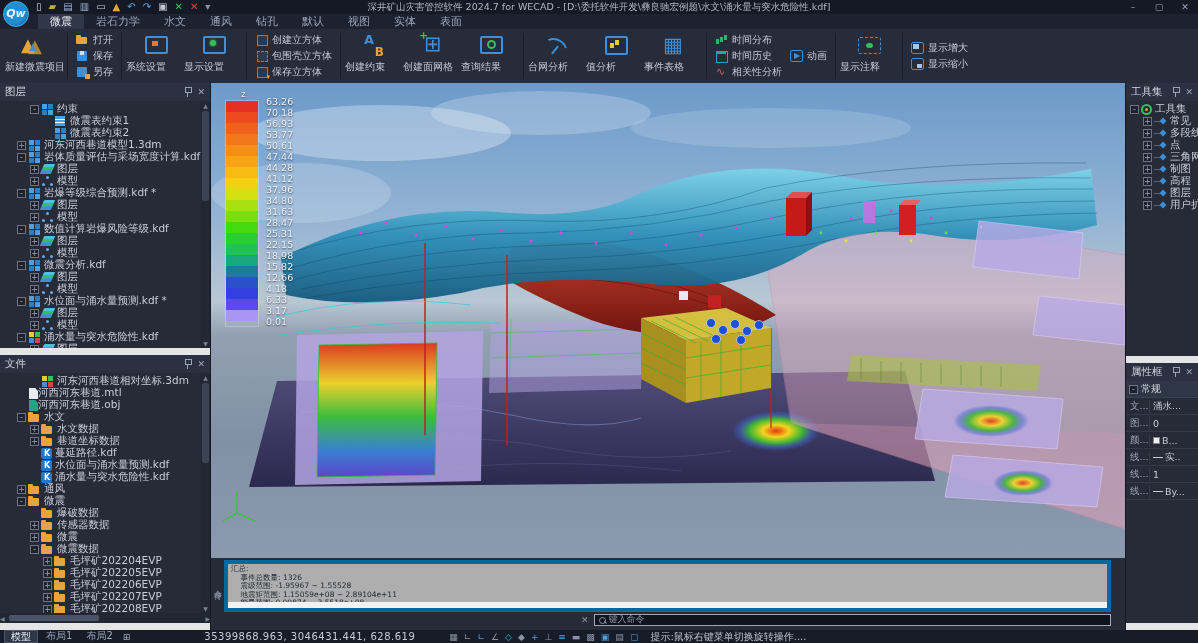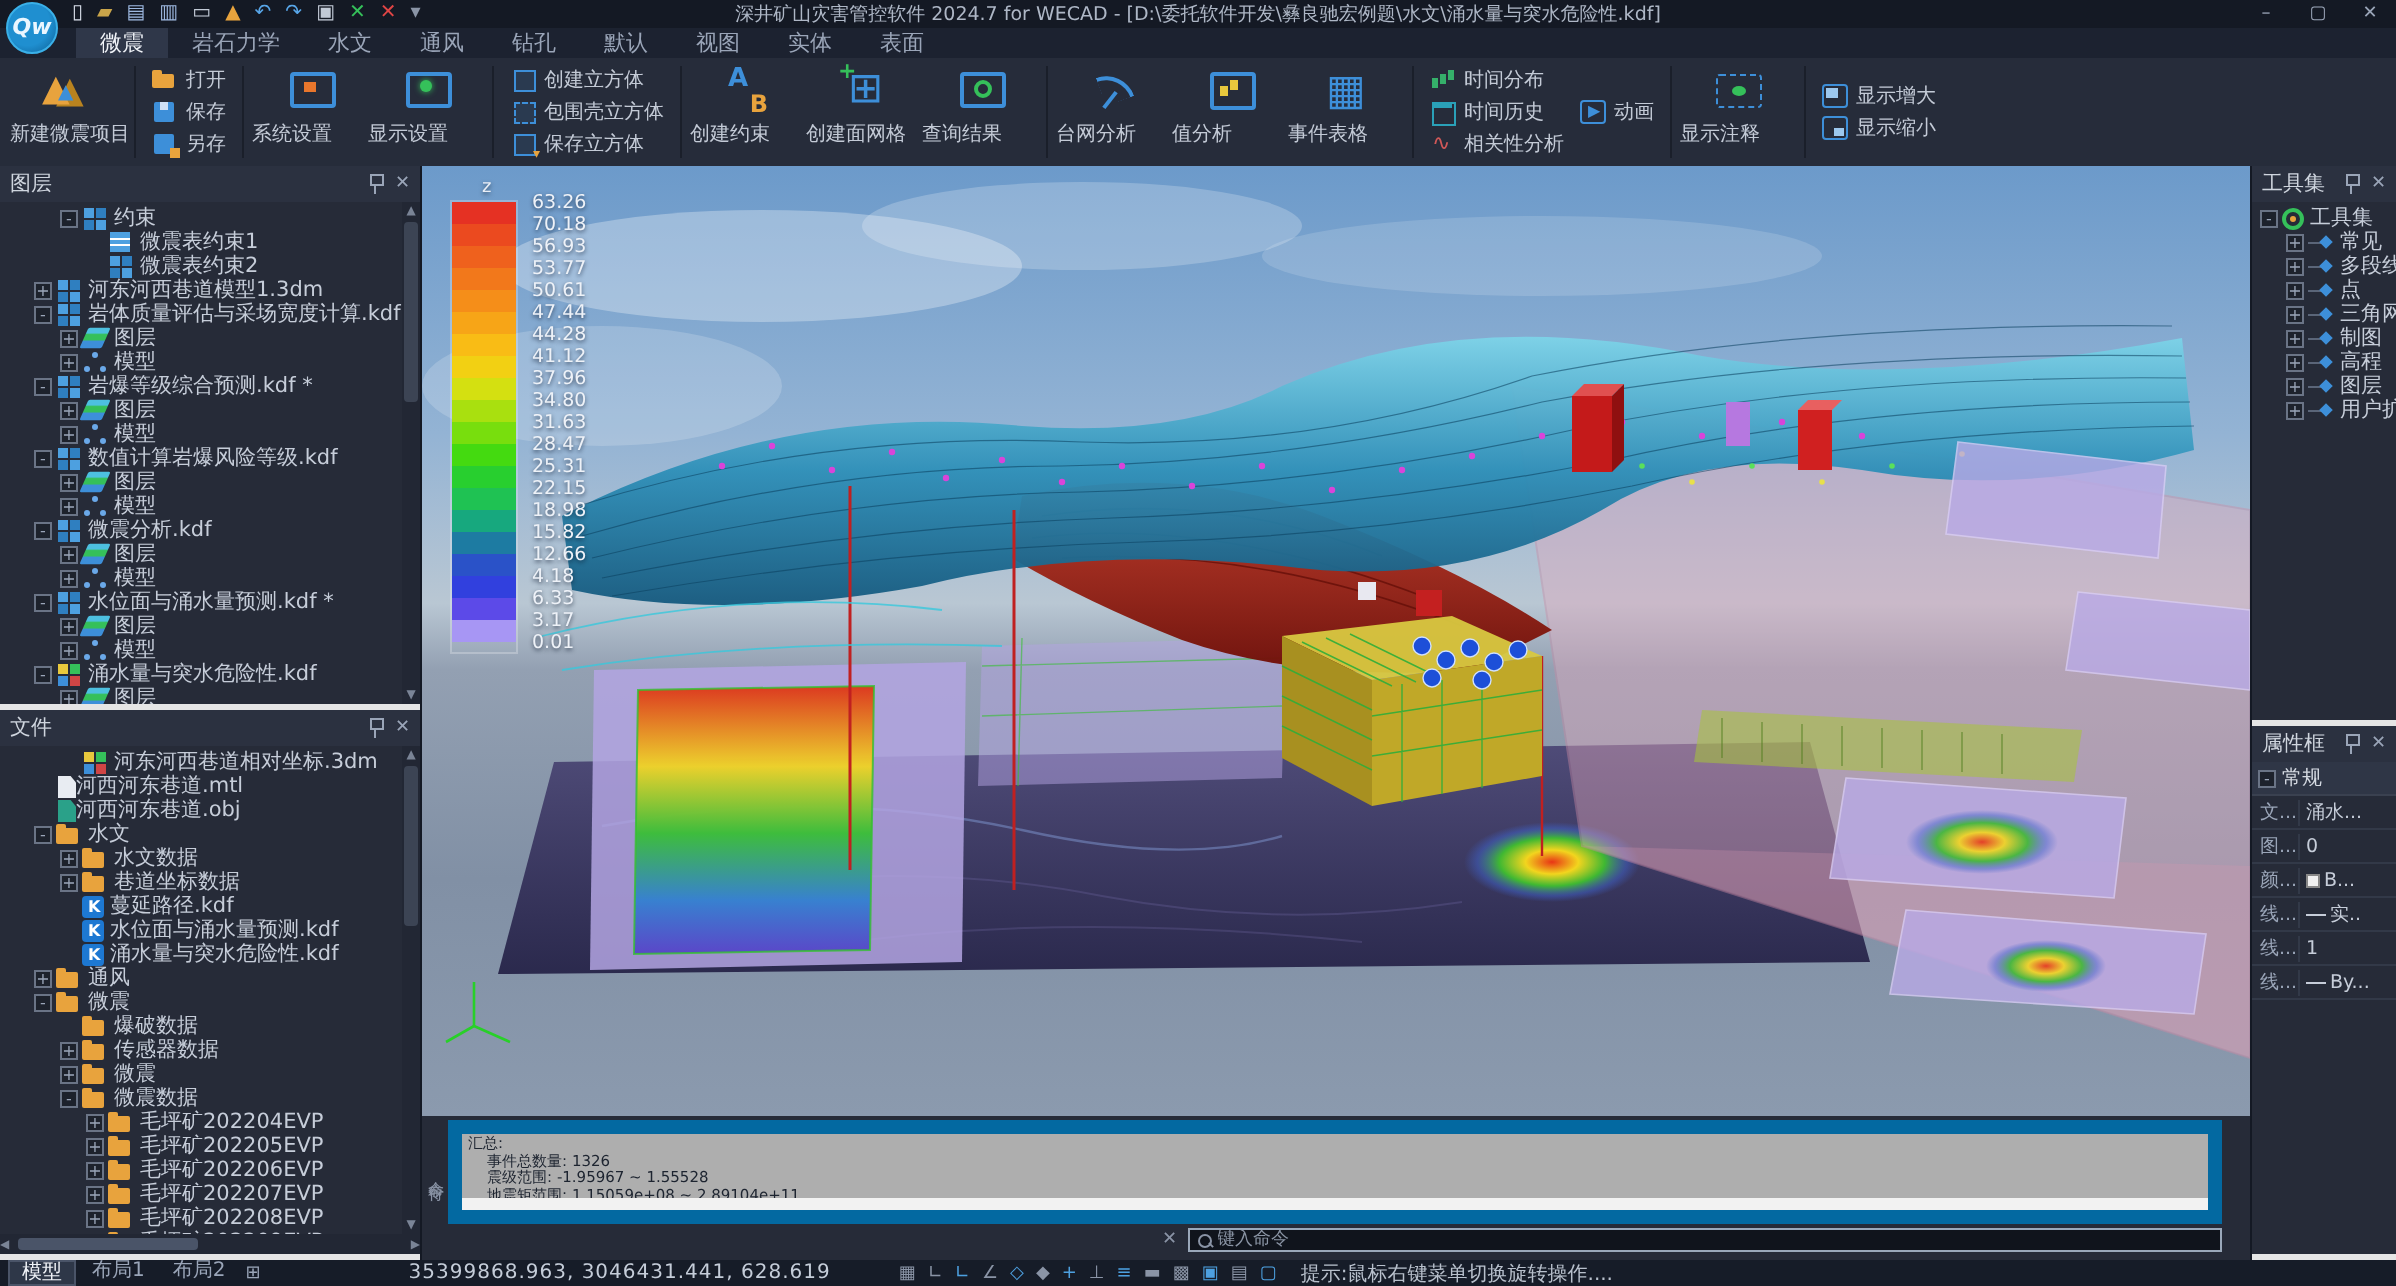--- a/index.html
+++ b/index.html
@@ -73,21 +73,21 @@
   .ic-annotation-font-larger::after{content:"▲";position:absolute;right:0;bottom:-1px;font-size:6px;color:#d04545}
   .ic-annotation-font-smaller::after{content:"▼";position:absolute;right:0;bottom:-1px;font-size:6px;color:#d04545}
   .ic-display-enlarge,.ic-display-shrink{border:1.5px solid #3d8fd9;border-radius:2px}
   .ic-display-enlarge::before{content:"";position:absolute;left:1px;top:1px;width:6px;height:5px;background:#9cc8ee}
   .ic-display-shrink::before{content:"";position:absolute;right:1px;bottom:1px;width:5px;height:4px;background:#9cc8ee}
 
   
   .main{flex:1;display:flex;min-height:0}
   .lpanel{width:211px;flex:none;display:flex;flex-direction:column;background:#262b38;border-right:1px solid #141924}
   .rpanel{width:73px;flex:none;display:flex;flex-direction:column;background:#262b38;border-left:1px solid #141924}
-  .panel{display:flex;flex-direction:column;min-height:0;border-bottom:3px solid #e5e5e5}
+  .panel{display:flex;flex-direction:column;min-height:0;border-bottom:7px solid #e5e5e5}
   .phead{height:18px;background:#2b3140;display:flex;align-items:center;padding:0 5px;font-size:10.5px;color:#cfd5de;flex:none}
   .phead .sp{flex:1}
   .pin{width:7px;height:10px;position:relative;margin-right:6px}
   .pin::before{content:"";position:absolute;top:0;left:1px;width:5px;height:4px;border:1px solid #9aa5b8}
   .pin::after{content:"";position:absolute;top:6px;left:3px;width:1px;height:4px;background:#9aa5b8}
   .px{color:#9aa5b8;font-size:9px}
   .pbody{flex:1;overflow:hidden;position:relative;padding:2px 0 0 2px}
   .vsb{position:absolute;right:0;top:0;bottom:0;width:9px;background:#222734;display:flex;flex-direction:column;align-items:center;font-size:6px;color:#7a8496}
   .vsb .thumb{width:7px;flex:none;background:#3c4454;border-radius:2px;margin:1px 0}
   .vsb .ar{height:9px;line-height:9px}
@@ -123,21 +123,21 @@
   .lz{color:#e9eef6;font-size:9px;margin-left:16px;text-shadow:0 1px 2px rgba(0,0,0,.5)}
   .lwrap{display:flex;margin-top:1px}
   .lbar{width:34px;display:flex;flex-direction:column;border:1px solid rgba(255,255,255,.25)}
   .lband{height:11px}
   .lvals{display:flex;flex-direction:column;margin:-4px 0 0 7px}
   .lval{height:11px;font-size:9.5px;color:#eef2f8;text-shadow:0 1px 2px rgba(10,20,40,.7);line-height:11px}
 
   
   .console{height:72px;background:#262b38;position:relative;flex:none;display:flex;flex-direction:column}
   .vtab{position:absolute;left:0;top:2px;width:11px;height:50px;writing-mode:vertical-rl;font-size:8px;color:#8a94a6;text-align:center;letter-spacing:1px}
-  .clogwrap{margin:2px 14px 0 13px;height:52px;background:#aeaeae;border:7px solid #0369a1;display:flex;flex-direction:column}
+  .clogwrap{margin:2px 14px 0 13px;height:52px;background:#aeaeae;border:4px solid #0369a1;display:flex;flex-direction:column}
   .clog{flex:1;overflow:hidden;padding:1px 3px;font-family:"DejaVu Sans Mono","Liberation Mono",monospace;font-size:7.5px;line-height:8.5px;color:#1d2430;white-space:pre}
   .clog-hsb{height:6px;background:#f2f2f2;flex:none}
   .cmdrow{height:16px;display:flex;align-items:center;padding:1px 14px 1px 13px;gap:5px}
   .cmdx{color:#8a94a6;font-size:9px}
   .cmdbox{flex:1;height:12px;position:relative;display:flex;align-items:center;background:#10141c;border:1px solid #9aa8ba}
   .mag{width:7px;height:7px;position:relative;margin:0 3px 0 4px;flex:none}
   .mag::before{content:"";position:absolute;left:0;top:0;width:5px;height:5px;border:1px solid #8a94a6;border-radius:50%}
   .mag::after{content:"";position:absolute;left:5px;top:5px;width:3px;height:1px;background:#8a94a6;transform:rotate(45deg)}
   .cmdbox input{flex:1;background:transparent;border:none;outline:none;color:#cfd5de;font-size:9px;font-family:Liberation Mono, monospace}
   .cmdbox input::placeholder{color:#8a94a4}

